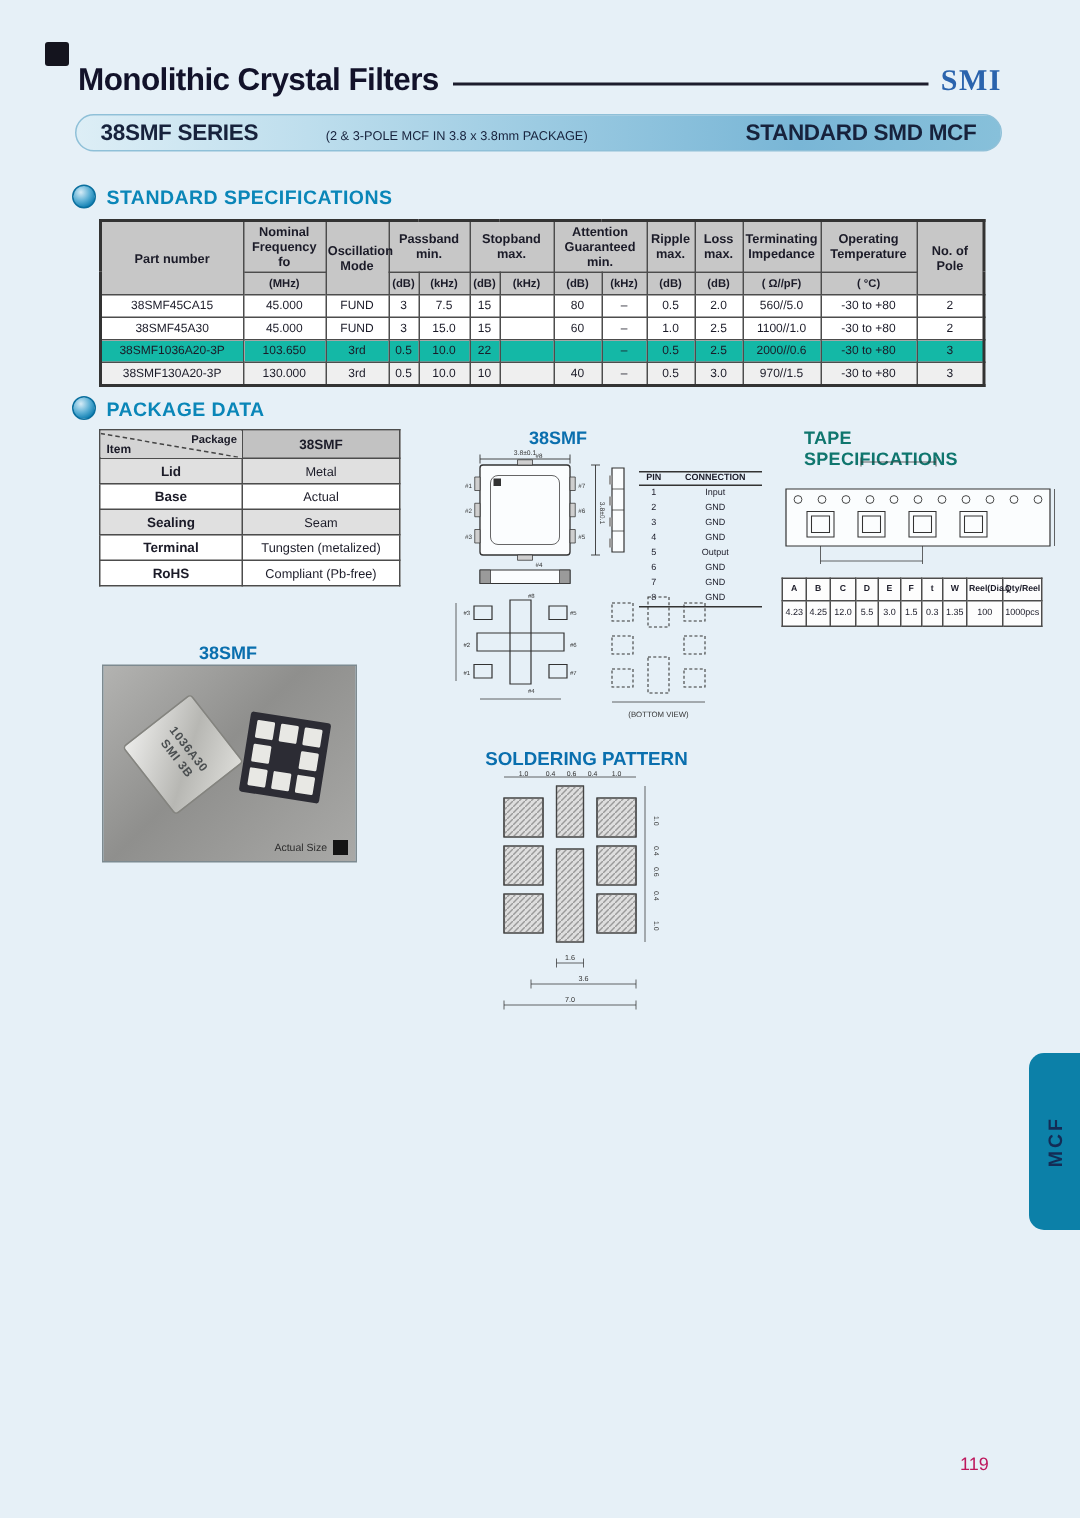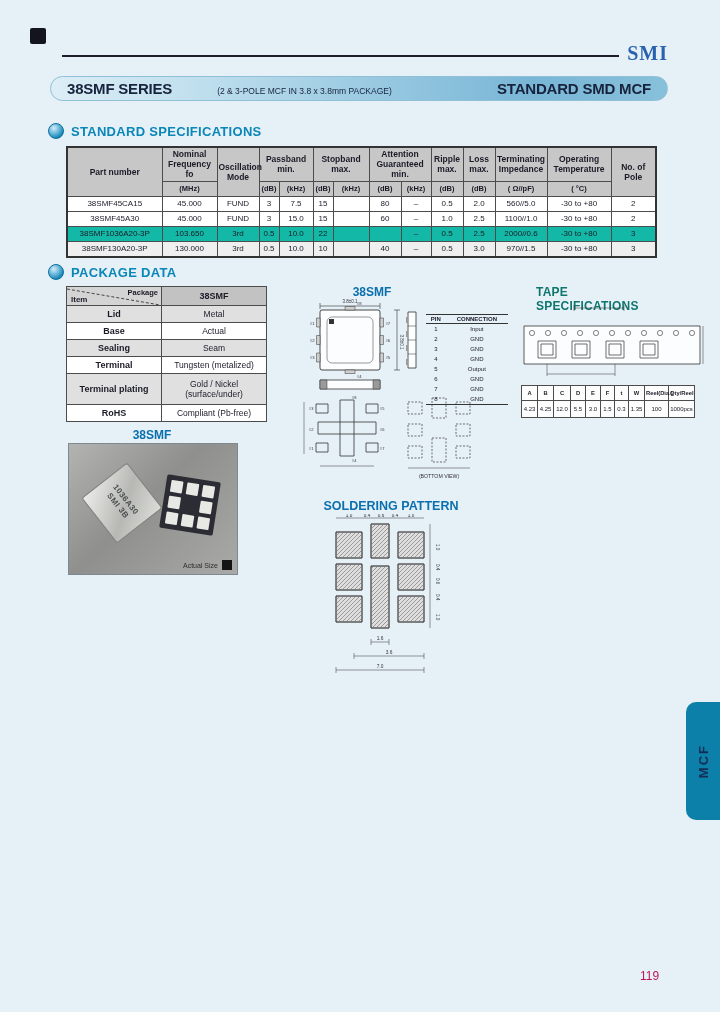--- a/index.html
+++ b/index.html
@@ -106,20 +106,21 @@
                 color:#142c56;letter-spacing:2px;}
 
   #page-number{left:640px;top:969px;font-size:12px;color:#be185d;}
 </style>
 </head>
 <body>
 
 <div class="abs" id="corner-mark"></div>
 
 <div class="abs" id="header">
+  <span id="page-title">Monolithic Crystal Filters</span>
   <span id="header-rule"></span>
   <span id="smi-logo">SMI</span>
 </div>
 
 <div class="abs" id="banner">
   <span class="banner-left">
     <span id="series-name">38SMF SERIES</span>
     <span id="series-note">(2 &amp; 3-POLE MCF IN 3.8 x 3.8mm PACKAGE)</span>
   </span>
   <span id="banner-right">STANDARD SMD MCF</span>
@@ -274,24 +275,20 @@
         <th>Base</th>
         <td>Actual</td>
       </tr>
       <tr class="stripe">
         <th>Sealing</th>
         <td>Seam</td>
       </tr>
       <tr>
         <th>Terminal</th>
         <td>Tungsten (metalized)</td>
-      </tr>
-      <tr class="stripe">
-        <th class="tall">Terminal plating</th>
-        <td>Gold / Nickel (surface/under)</td>
       </tr>
       <tr>
         <th>RoHS</th>
         <td>Compliant (Pb-free)</td>
       </tr>
     </tbody>
 </table>
 
 <div class="abs" id="photo-title">38SMF</div>
 <div class="abs" id="photo">

